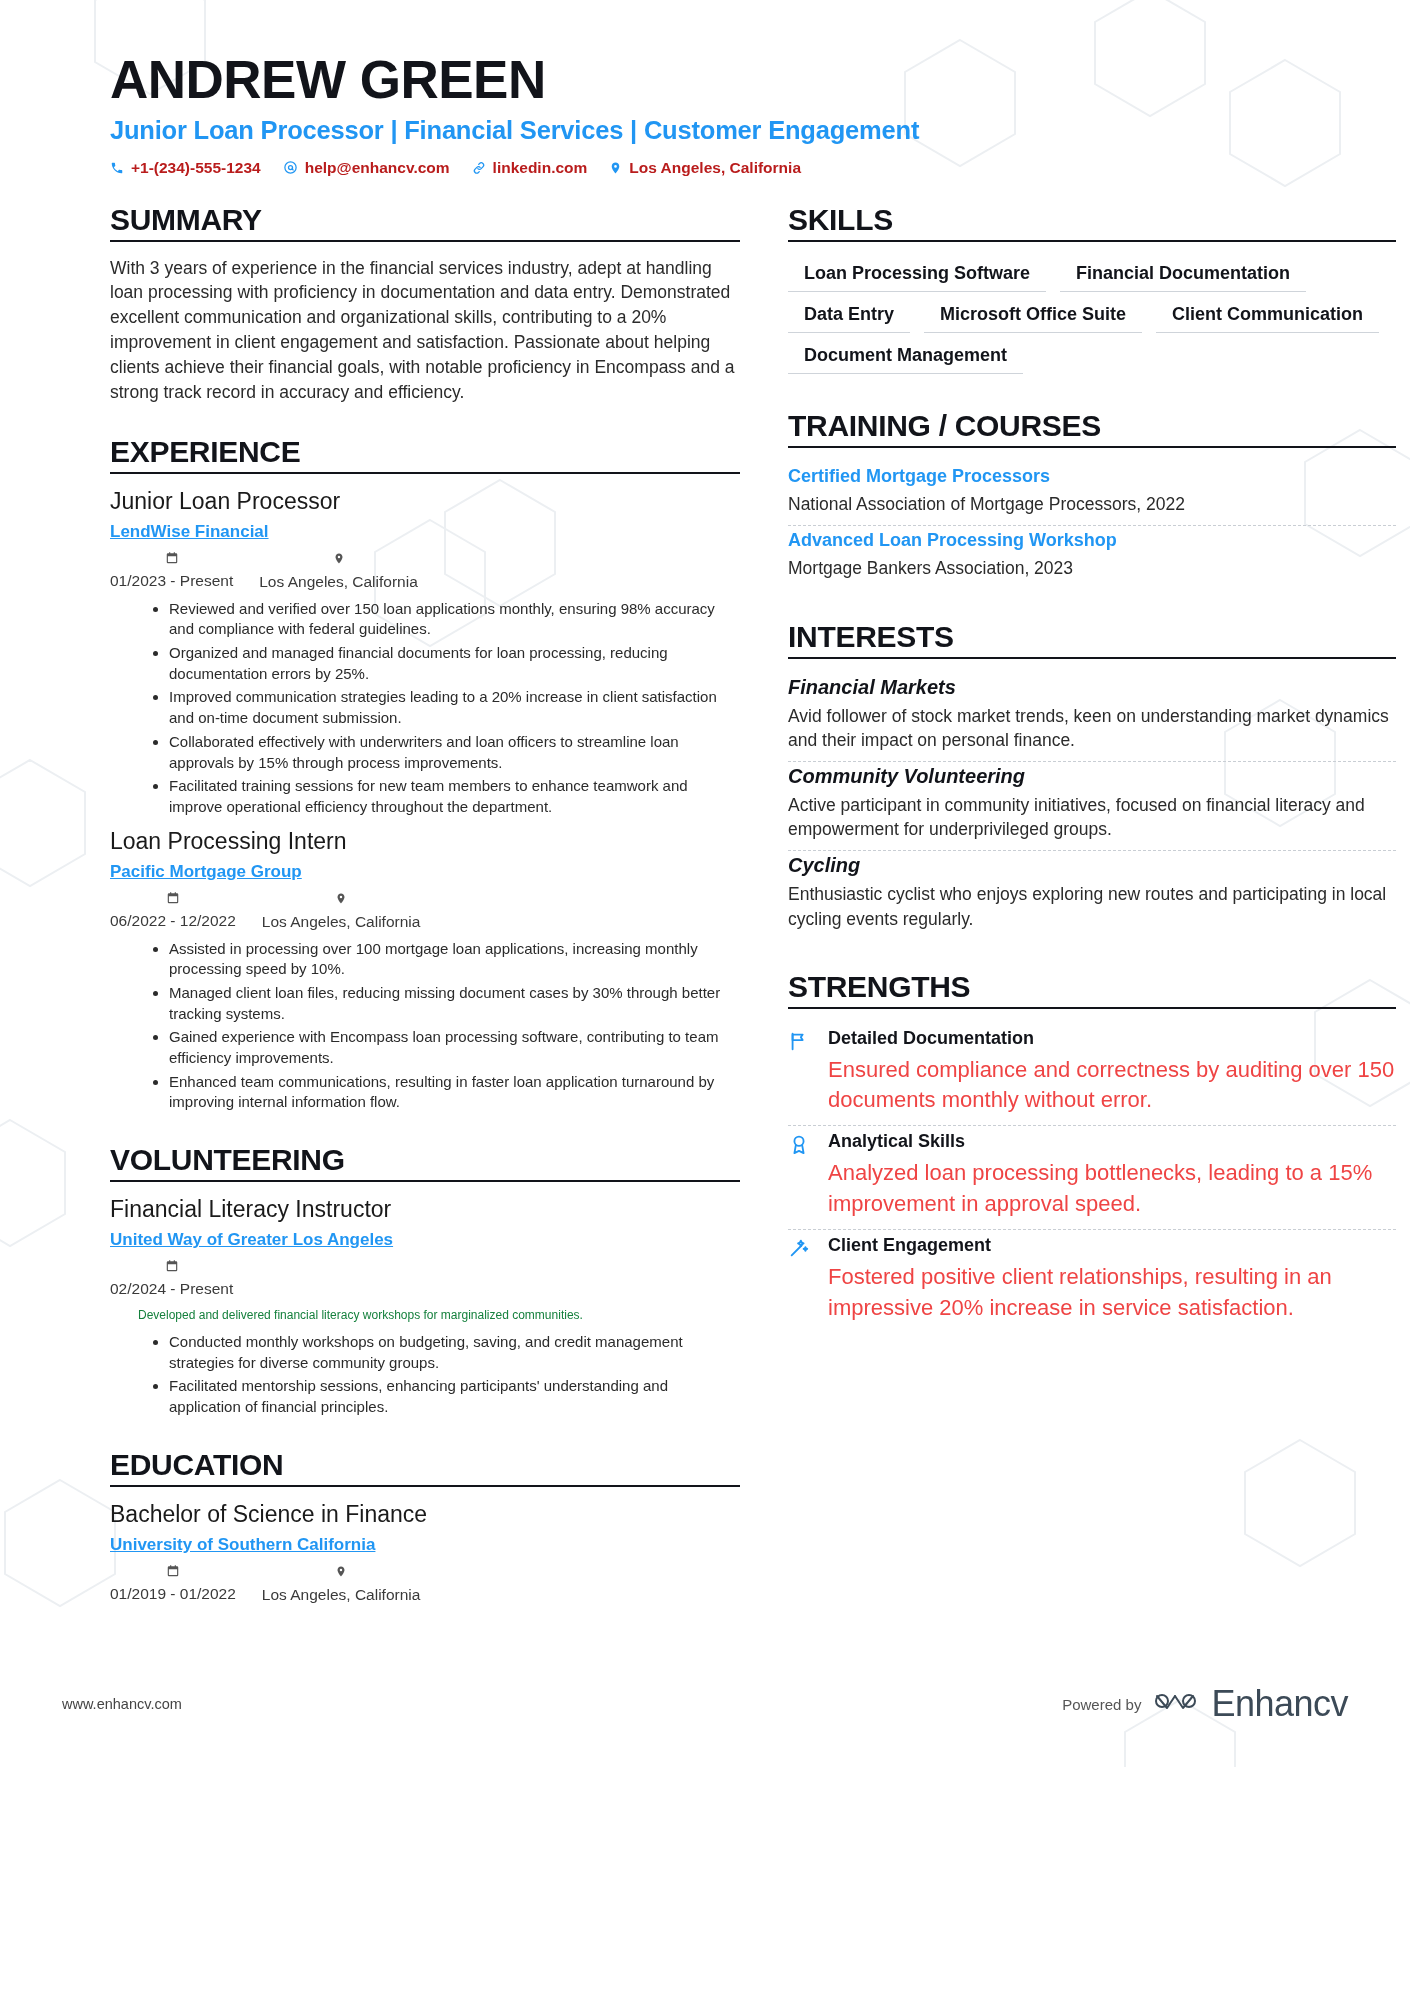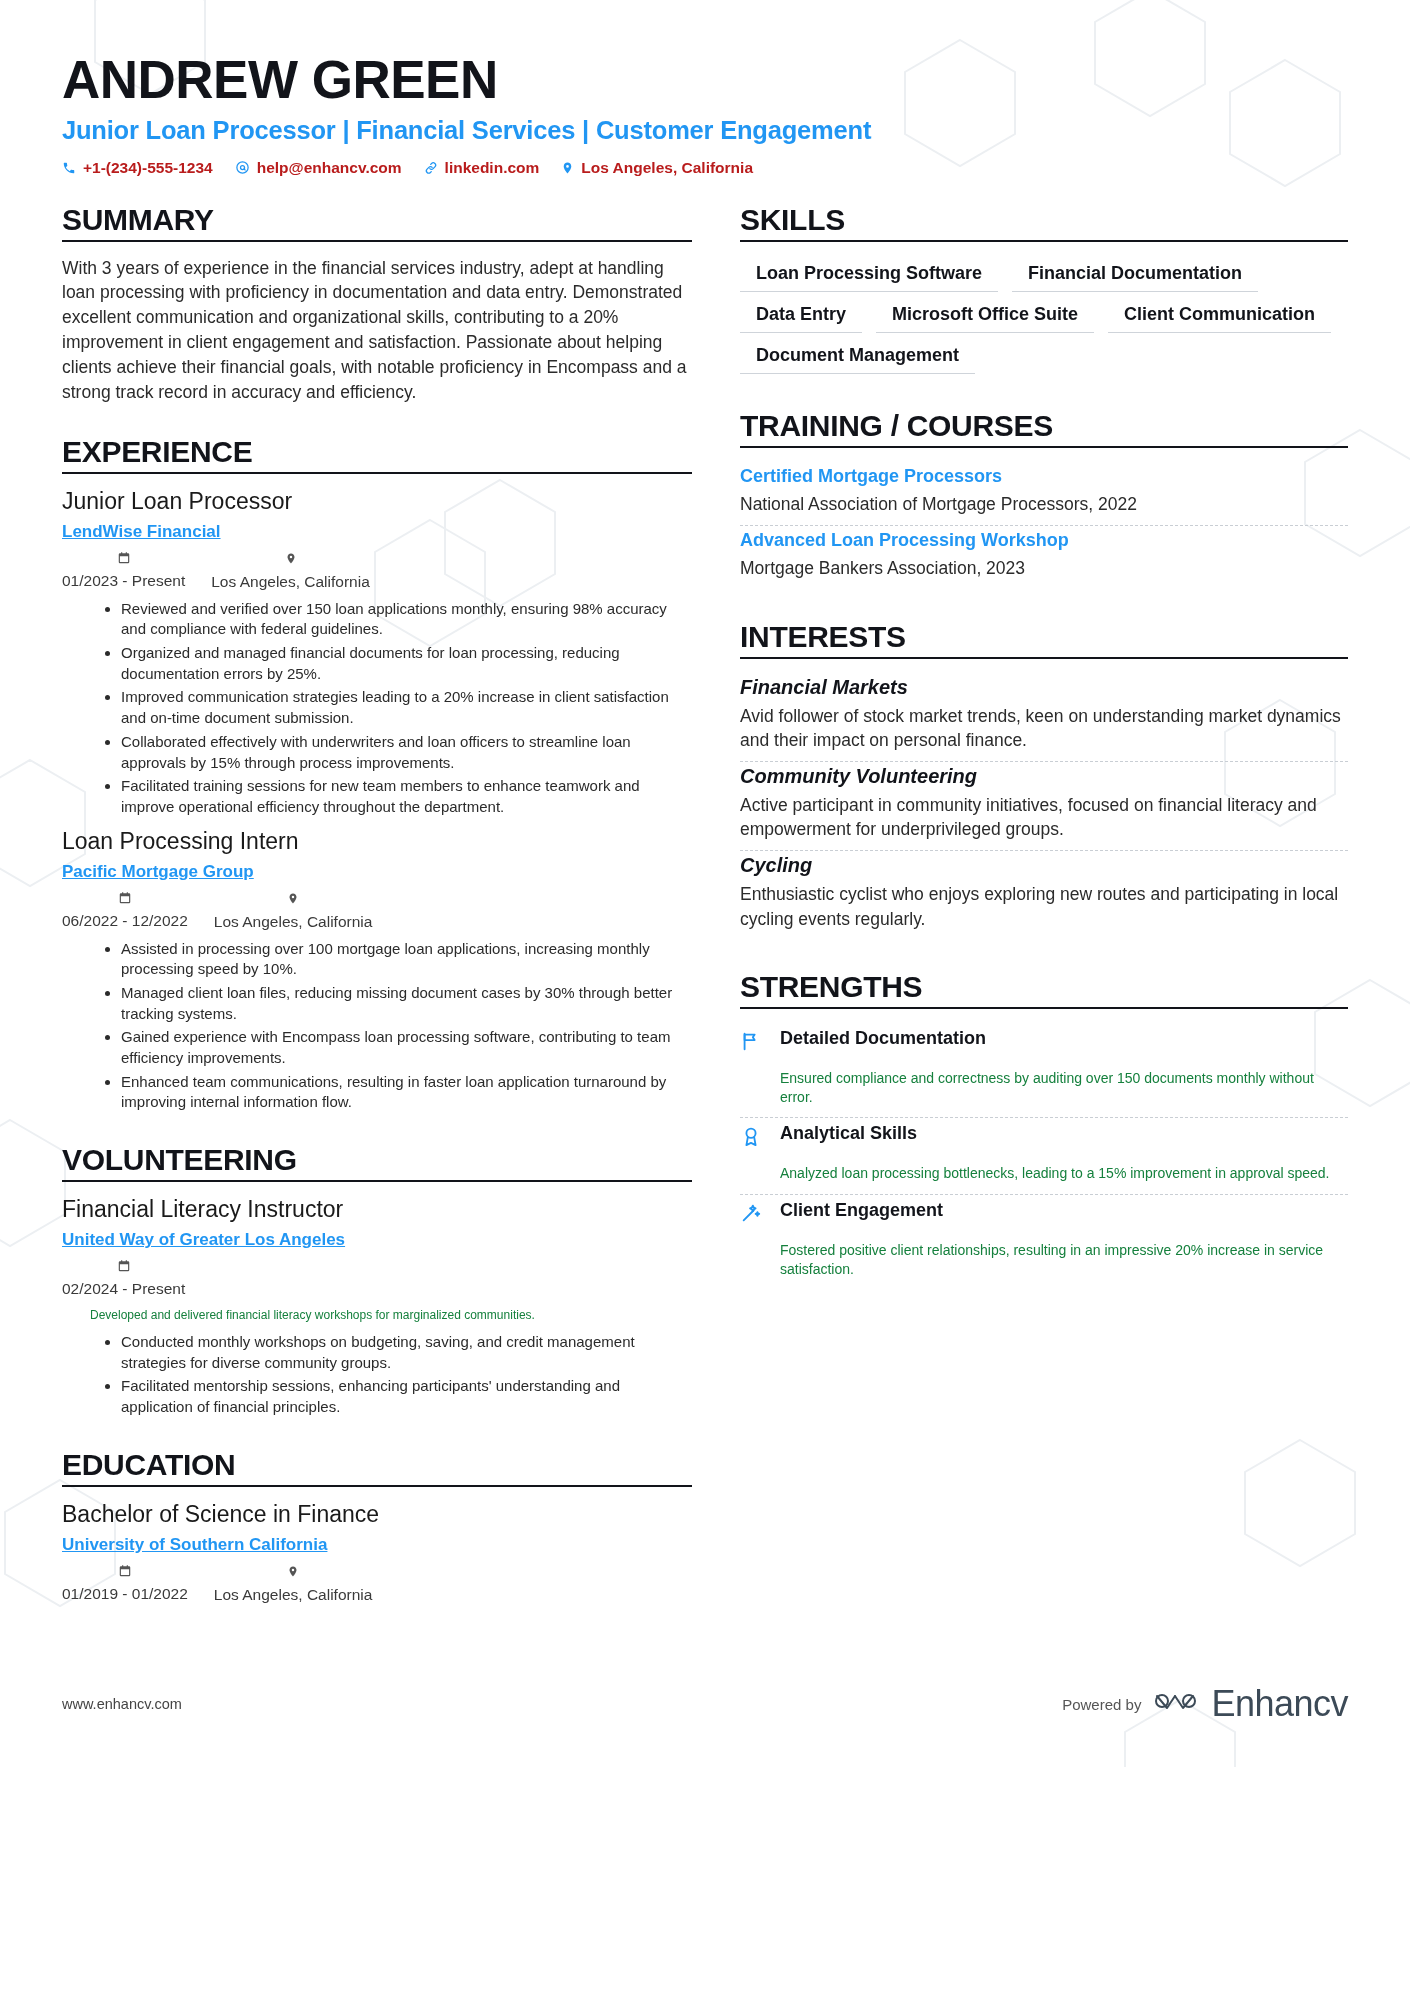--- a/index.html
+++ b/index.html
@@ -9,20 +9,21 @@
     background: #ffffff;
     font-family: "Liberation Sans", sans-serif;
     color: #1a1a1a;
   }
   #page {
     position: relative;
     width: 1410px;
     height: 1767px;
     background: #ffffff;
     overflow: hidden;
+    padding-left: 48px;
   }
   
   #hexbg {
     position: absolute;
     inset: 0;
     z-index: 0;
     pointer-events: none;
   }
   #content {
     position: relative;
@@ -154,21 +155,21 @@
   .interest { padding: 3px 0 9px 0; border-bottom: 1px dashed #c9ced4; }
   .interest:last-child { border-bottom: none; }
   .interest-title { font-size: 20px; font-weight: bold; color: #12141a; font-style: italic; }
   .interest-desc { font-size: 17.5px; color: #2b2b2b; margin-top: 5px; line-height: 1.38; }
 
   
   .strength { display: flex; gap: 14px; padding: 5px 0 10px 0; border-bottom: 1px dashed #c9ced4; }
   .strength:last-child { border-bottom: none; }
   .strength .sico { width: 26px; flex: 0 0 26px; color: #2196f3; font-size: 20px; padding-top: 2px; }
   .strength-title { font-size: 18px; font-weight: bold; color: #12141a; }
-  .strength-desc { font-size: 14px; color: #15803d; margin-top: 20px; line-height: 1.38; }
+  .strength-desc { font-size: 22px; color: #ef4444; margin-top: 6px; line-height: 1.38; }
 
   
   .footer {
     position: absolute;
     left: 62px;
     right: 62px;
     bottom: 42px;
     display: flex;
     align-items: center;
     justify-content: space-between;

